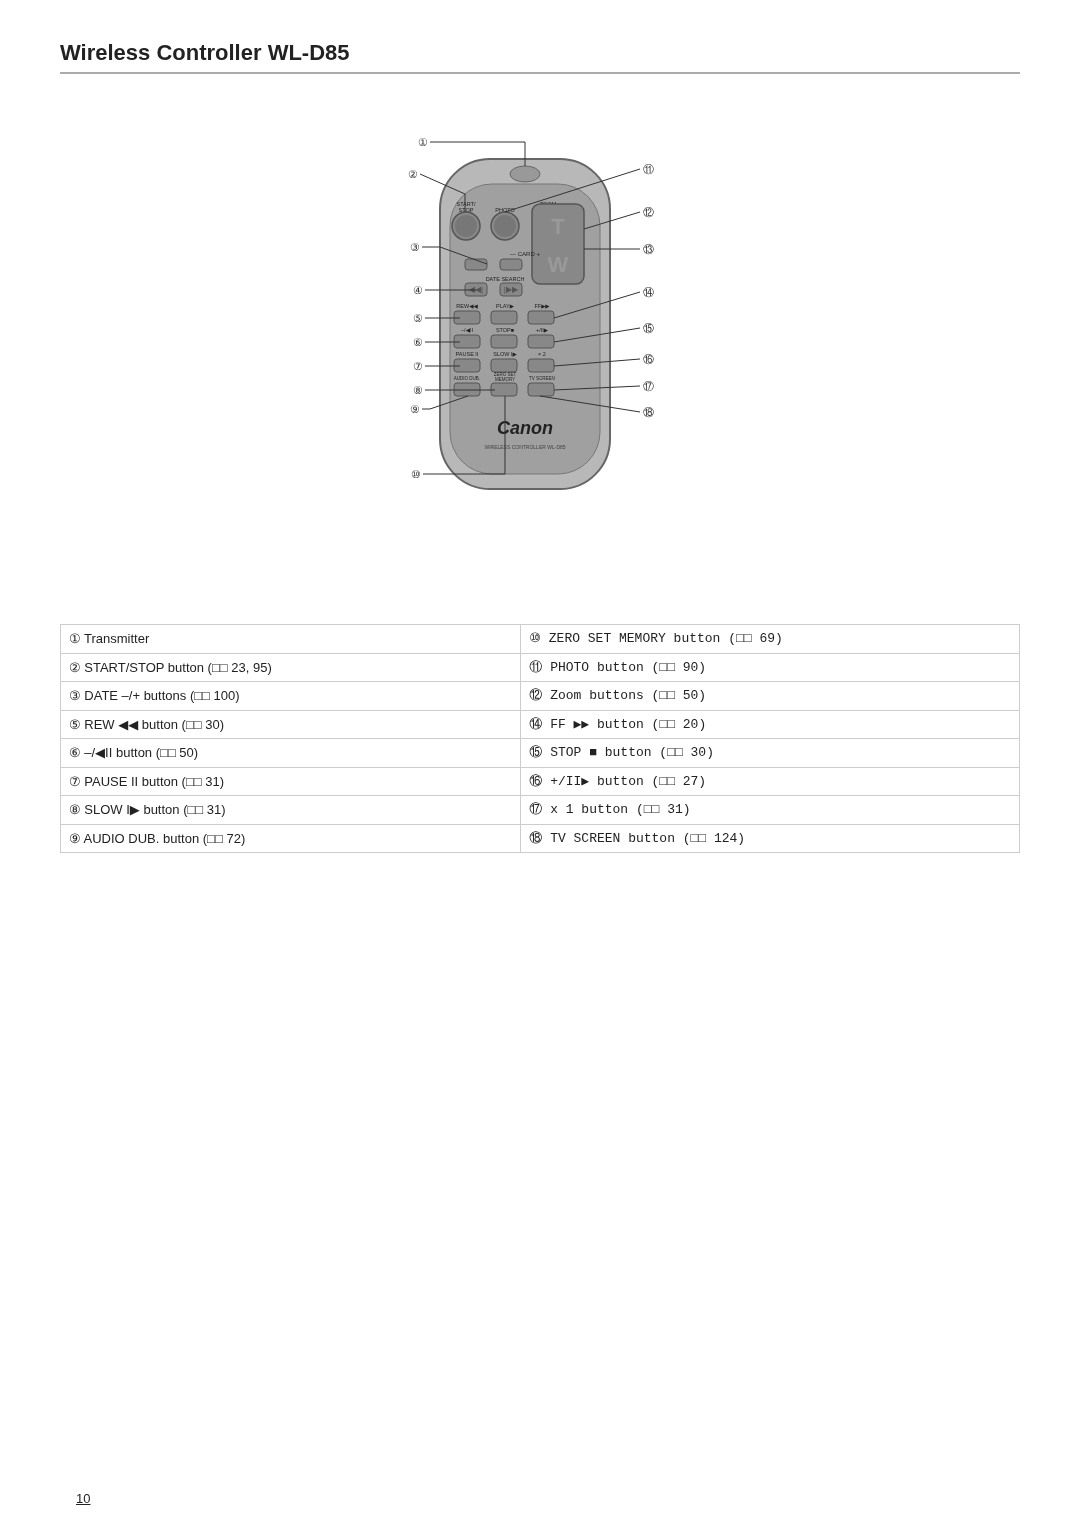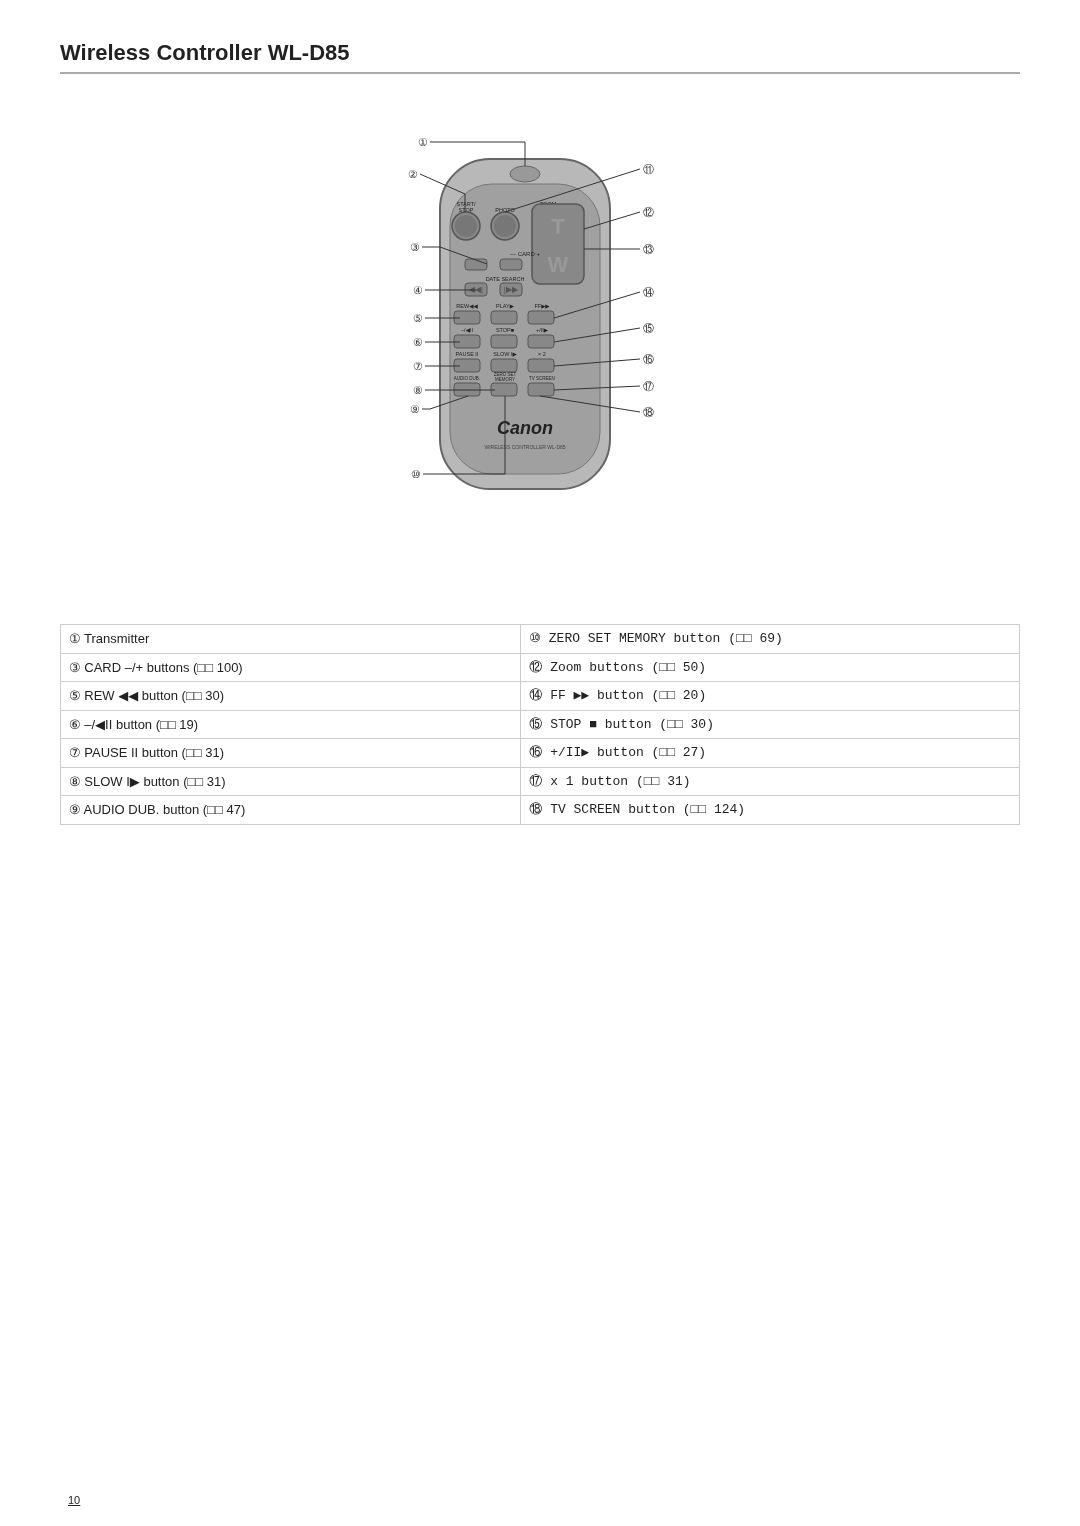--- a/index.html
+++ b/index.html
@@ -54,22 +54,22 @@
       vertical-align: top;
       line-height: 1.5;
     }
 
     .desc-table .col-left { width: 48%; }
     .desc-table .col-right { width: 52%; font-family: Liberation Mono, monospace; }
 
     .page-num {
       position: absolute;
       bottom: 20px;
-      left: 68px;
-      font-size: 11px;
+      left: 76px;
+      font-size: 13px;
       text-decoration: underline;
     }
   </style>
 </head>
 <body>
 
 <div class="page-title">Wireless Controller WL-D85</div>
 <hr class="title-hr">
 
 <div class="diagram-section">
@@ -210,39 +210,43 @@
   </div>
 </div>
 
 <table class="desc-table">
   <tbody id="desc-tbody">
   <tr>
         <td class="col-left"><span>①</span> <span>Transmitter</span></td>
         <td class="col-right"><span>⑩</span> <span>ZERO SET MEMORY button (□□ 69)</span></td>
       </tr>
       <tr>
-        <td class="col-left"><span>③</span> <span>CARD –/+ buttons (□□ 100)</span></td>
+        <td class="col-left"><span>②</span> <span>START/STOP button (□□ 23, 95)</span></td>
+        <td class="col-right"><span>⑪</span> <span>PHOTO button (□□ 90)</span></td>
+      </tr>
+      <tr>
+        <td class="col-left"><span>③</span> <span>DATE –/+ buttons (□□ 100)</span></td>
         <td class="col-right"><span>⑫</span> <span>Zoom buttons (□□ 50)</span></td>
       </tr>
       <tr>
         <td class="col-left"><span>⑤</span> <span>REW ◀◀ button (□□ 30)</span></td>
         <td class="col-right"><span>⑭</span> <span>FF ▶▶ button (□□ 20)</span></td>
       </tr>
       <tr>
-        <td class="col-left"><span>⑥</span> <span>–/◀II button (□□ 19)</span></td>
+        <td class="col-left"><span>⑥</span> <span>–/◀II button (□□ 50)</span></td>
         <td class="col-right"><span>⑮</span> <span>STOP ■ button (□□ 30)</span></td>
       </tr>
       <tr>
         <td class="col-left"><span>⑦</span> <span>PAUSE II button (□□ 31)</span></td>
         <td class="col-right"><span>⑯</span> <span>+/II▶ button (□□ 27)</span></td>
       </tr>
       <tr>
         <td class="col-left"><span>⑧</span> <span>SLOW I▶ button (□□ 31)</span></td>
         <td class="col-right"><span>⑰</span> <span>x 1 button (□□ 31)</span></td>
       </tr>
       <tr>
-        <td class="col-left"><span>⑨</span> <span>AUDIO DUB. button (□□ 47)</span></td>
+        <td class="col-left"><span>⑨</span> <span>AUDIO DUB. button (□□ 72)</span></td>
         <td class="col-right"><span>⑱</span> <span>TV SCREEN button (□□ 124)</span></td>
       </tr>
     </tbody>
 </table>
 
 <div class="page-num">10</div>
 
 </body></html>

